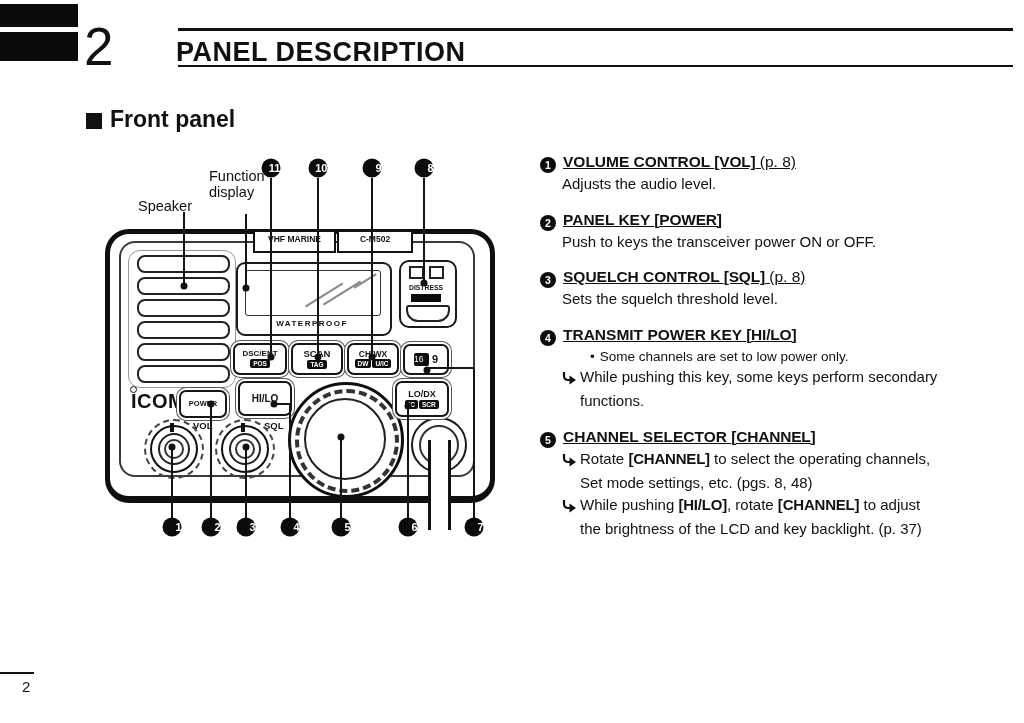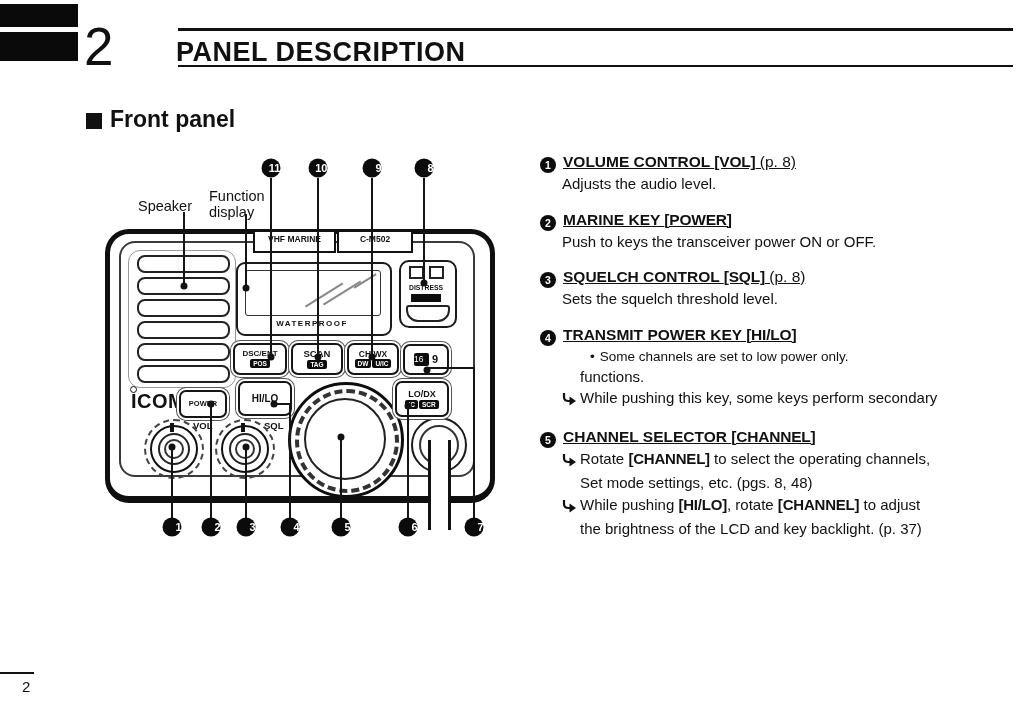--- a/index.html
+++ b/index.html
@@ -156,21 +156,21 @@
   <div class="a ring" style="left:304px;top:398px;width:78px;height:78px;border:2px solid #222"></div>
 
   <div class="a ring" style="left:411px;top:417px;width:52px;height:52px;border:2.5px solid #1a1a1a"></div>
   <div class="a ring" style="left:419px;top:425px;width:36px;height:36px;border:2px solid #333"></div>
   <div class="a cable" style="left:428px;top:440px;width:17px;height:90px"></div>
 
   <div class="a dlabel" style="left:138px;top:198px">Speaker</div>
   <div class="a cl" style="left:183px;top:212px;width:2px;height:74px"></div>
   <div class="a dot" style="left:184px;top:286px"></div>
 
-  <div class="a dlabel" style="left:209px;top:188px">
+  <div class="a dlabel" style="left:209px;top:168px">
     <div>Function</div>
     <div>display</div>
   </div>
   <div class="a cl" style="left:245px;top:214px;width:2px;height:74px"></div>
   <div class="a dot" style="left:246px;top:288px"></div>
 
   <div class="a cl" style="left:270px;top:178px;width:2px;height:178px"></div>
   <div class="a dot" style="left:271px;top:357px"></div>
   <div class="a cl" style="left:317px;top:178px;width:2px;height:178px"></div>
   <div class="a dot" style="left:318px;top:357px"></div>
@@ -211,47 +211,47 @@
 </div>
 
 <section class="descs" id="desc-list">
     <div class="desc-item">
       <div class="desc-head"><span class="num-circle">1</span><span><span class="rb">VOLUME CONTROL </span><span class="rk">[VOL]</span><span class="rr"> (p. 8)</span></span></div>
       <div class="desc-line">
         <div class="line-text"><span class="rr">Adjusts the audio level.</span></div>
       </div>
     </div>
     <div class="desc-item">
-      <div class="desc-head"><span class="num-circle">2</span><span><span class="rb">MARINE KEY </span><span class="rk">[POWER]</span></span></div>
+      <div class="desc-head"><span class="num-circle">2</span><span><span class="rb">PANEL KEY </span><span class="rk">[POWER]</span></span></div>
       <div class="desc-line">
         <div class="line-text"><span class="rr">Push to keys the transceiver power ON or OFF.</span></div>
       </div>
     </div>
     <div class="desc-item">
       <div class="desc-head"><span class="num-circle">3</span><span><span class="rb">SQUELCH CONTROL </span><span class="rk">[SQL]</span><span class="rr"> (p. 8)</span></span></div>
       <div class="desc-line">
         <div class="line-text"><span class="rr">Sets the squelch threshold level.</span></div>
       </div>
     </div>
     <div class="desc-item">
       <div class="desc-head"><span class="num-circle">4</span><span><span class="rb">TRANSMIT POWER KEY </span><span class="rk">[HI/LO]</span></span></div>
       <div class="desc-line small">
         <span class="dot-bullet">•</span>
         <div class="line-text"><span class="rr">Some channels are set to low power only.</span></div>
-      </div>
-      <div class="desc-line cont">
-        <div class="line-text"><span class="rr">functions.</span></div>
       </div>
       <div class="desc-line">
         <span class="arrow-bullet"><svg width="15" height="13" viewBox="0 0 15 13">
             <path d="M2 0 v4 q0 4 4.5 4 H8" fill="none" stroke="#111" stroke-width="2.2"></path>
             <path d="M7.5 3.5 L14 8 L7.5 12.5 Z" fill="#111"></path>
           </svg></span>
         <div class="line-text"><span class="rr">While pushing this key, some keys perform secondary</span></div>
       </div>
+      <div class="desc-line cont">
+        <div class="line-text"><span class="rr">functions.</span></div>
+      </div>
     </div>
     <div class="desc-item">
       <div class="desc-head"><span class="num-circle">5</span><span><span class="rb">CHANNEL SELECTOR </span><span class="rk">[CHANNEL]</span></span></div>
       <div class="desc-line">
         <span class="arrow-bullet"><svg width="15" height="13" viewBox="0 0 15 13">
             <path d="M2 0 v4 q0 4 4.5 4 H8" fill="none" stroke="#111" stroke-width="2.2"></path>
             <path d="M7.5 3.5 L14 8 L7.5 12.5 Z" fill="#111"></path>
           </svg></span>
         <div class="line-text"><span class="rr">Rotate </span><span class="rk">[CHANNEL]</span><span class="rr"> to select the operating channels,</span></div>
       </div>

